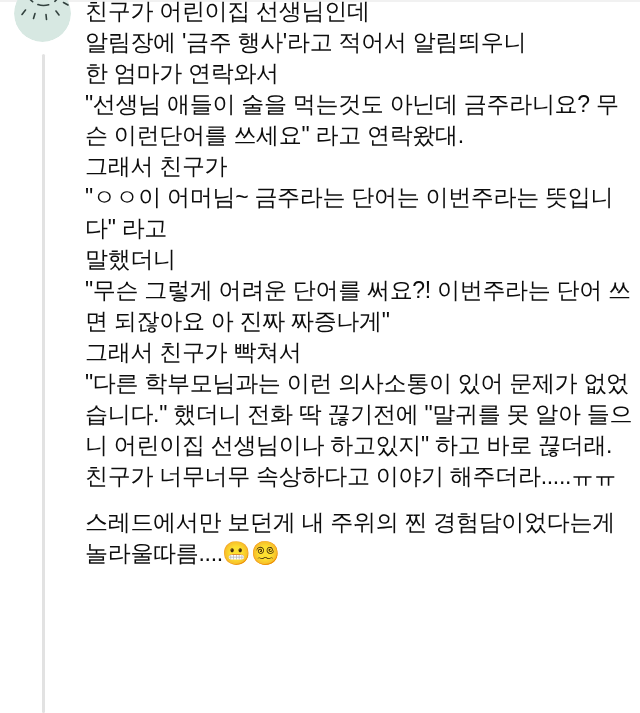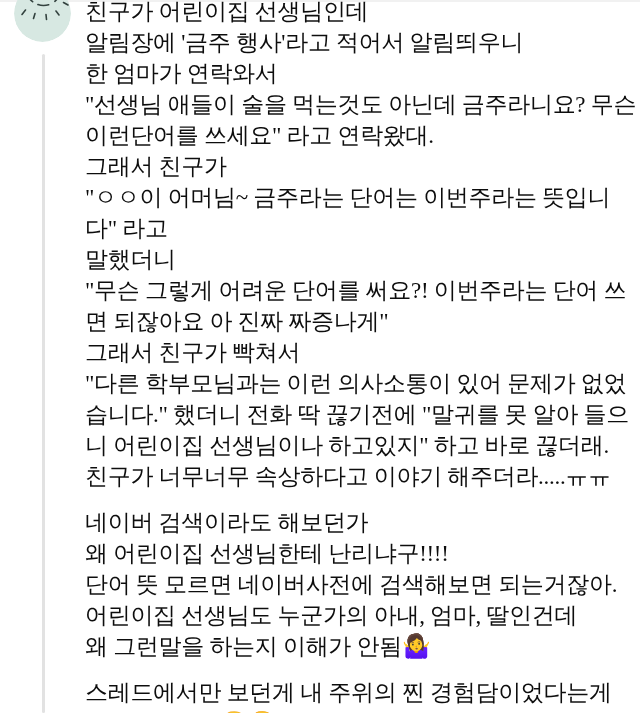--- a/index.html
+++ b/index.html
@@ -6,21 +6,21 @@
     margin: 0;
     padding: 0;
     background: #ffffff;
   }
   .canvas {
     position: relative;
     width: 640px;
     height: 713px;
     background: #ffffff;
     overflow: hidden;
-    font-family: Liberation Serif, serif;
+    font-family: Liberation Sans, sans-serif;
   }
   .top-edge {
     position: absolute;
     top: 0; left: 0; right: 0;
     height: 2px;
     background: #f1f1f1;
   }
   .avatar {
     position: absolute;
     left: 14px;
@@ -96,21 +96,16 @@
 알림장에 '금주 행사'라고 적어서 알림띄우니
 한 엄마가 연락와서
 "선생님 애들이 술을 먹는것도 아닌데 금주라니요? 무슨 이런단어를 쓰세요" 라고 연락왔대.
 그래서 친구가
 "ㅇㅇ이 어머님~ 금주라는 단어는 이번주라는 뜻입니다" 라고
 말했더니
 "무슨 그렇게 어려운 단어를 써요?! 이번주라는 단어 쓰면 되잖아요 아 진짜 짜증나게"
 그래서 친구가 빡쳐서
 "다른 학부모님과는 이런 의사소통이 있어 문제가 없었습니다." 했더니 전화 딱 끊기전에 "말귀를 못 알아 들으니 어린이집 선생님이나 하고있지" 하고 바로 끊더래.
 친구가 너무너무 속상하다고 이야기 해주더라.....ㅠㅠ</p>
-    <p class="post-paragraph">네이버 검색이라도 해보던가
-왜 어린이집 선생님한테 난리냐구!!!!
-단어 뜻 모르면 네이버사전에 검색해보면 되는거잖아.
-어린이집 선생님도 누군가의 아내, 엄마, 딸인건데
-왜 그런말을 하는지 이해가 안됨🤷‍♀️</p>
     <p class="post-paragraph">스레드에서만 보던게 내 주위의 찐 경험담이었다는게 놀라울따름....😬😵‍💫</p>
   </div>
 
 </div>
 
 </body></html>

